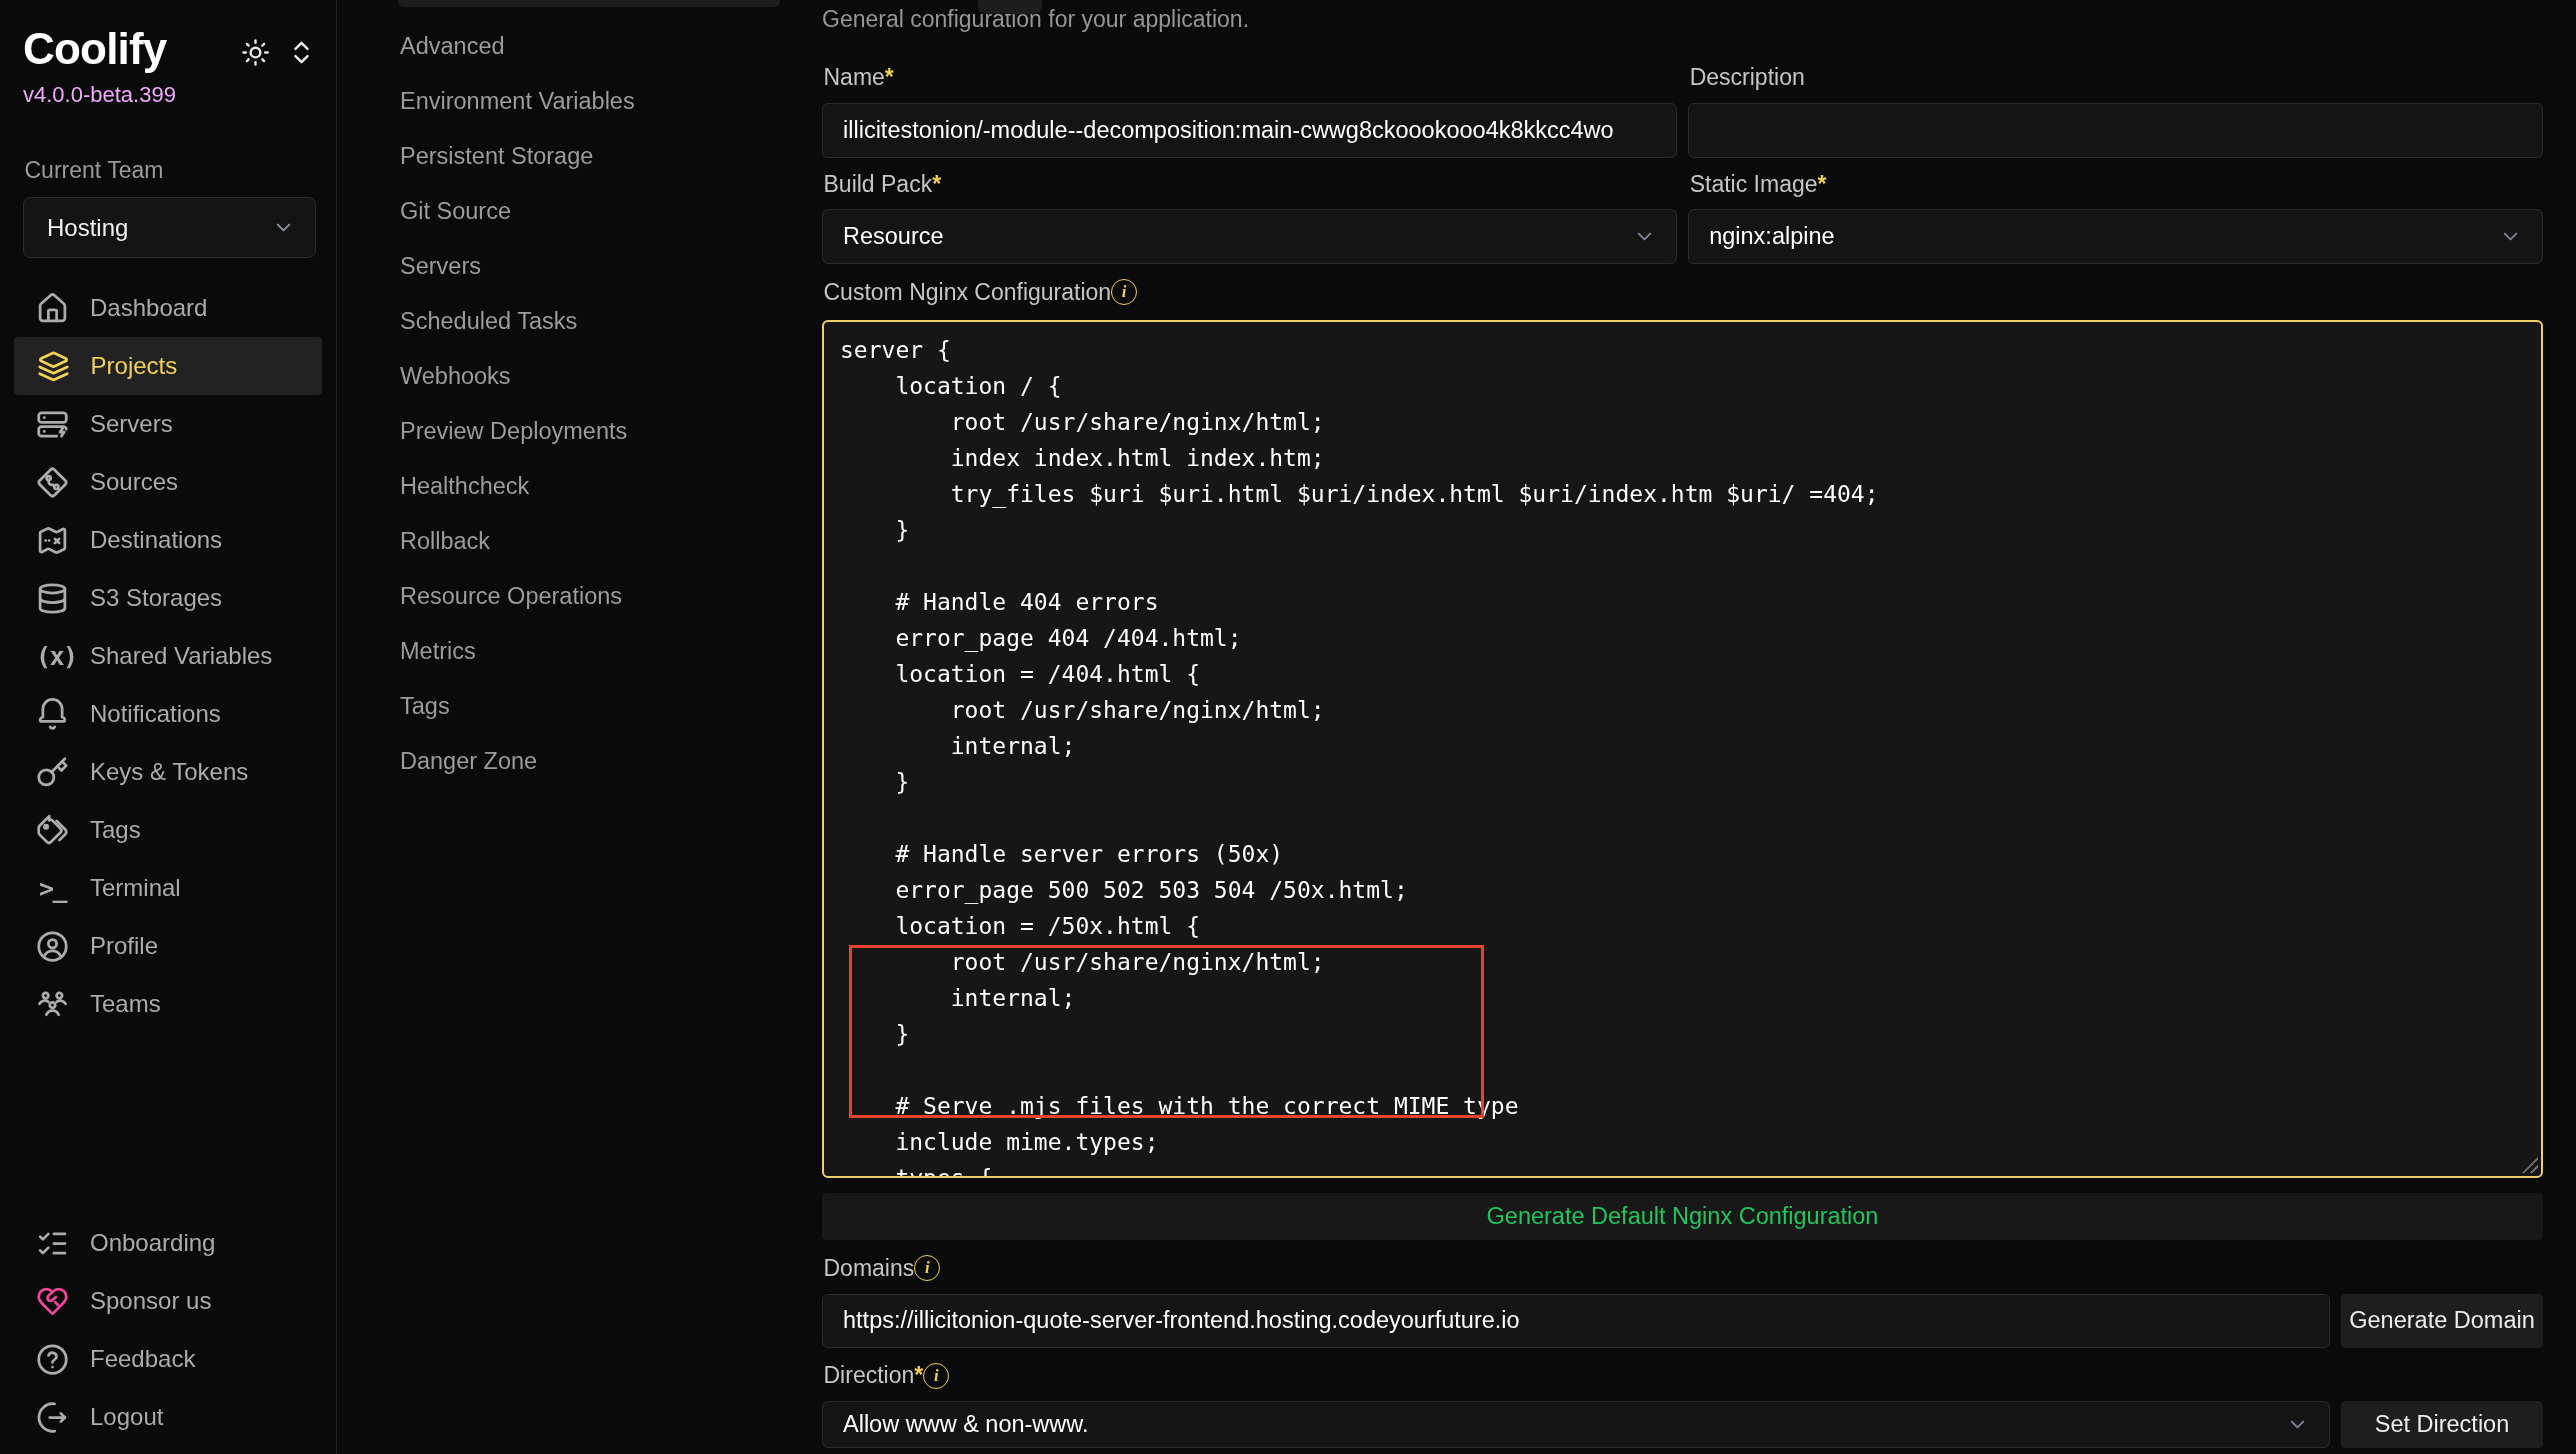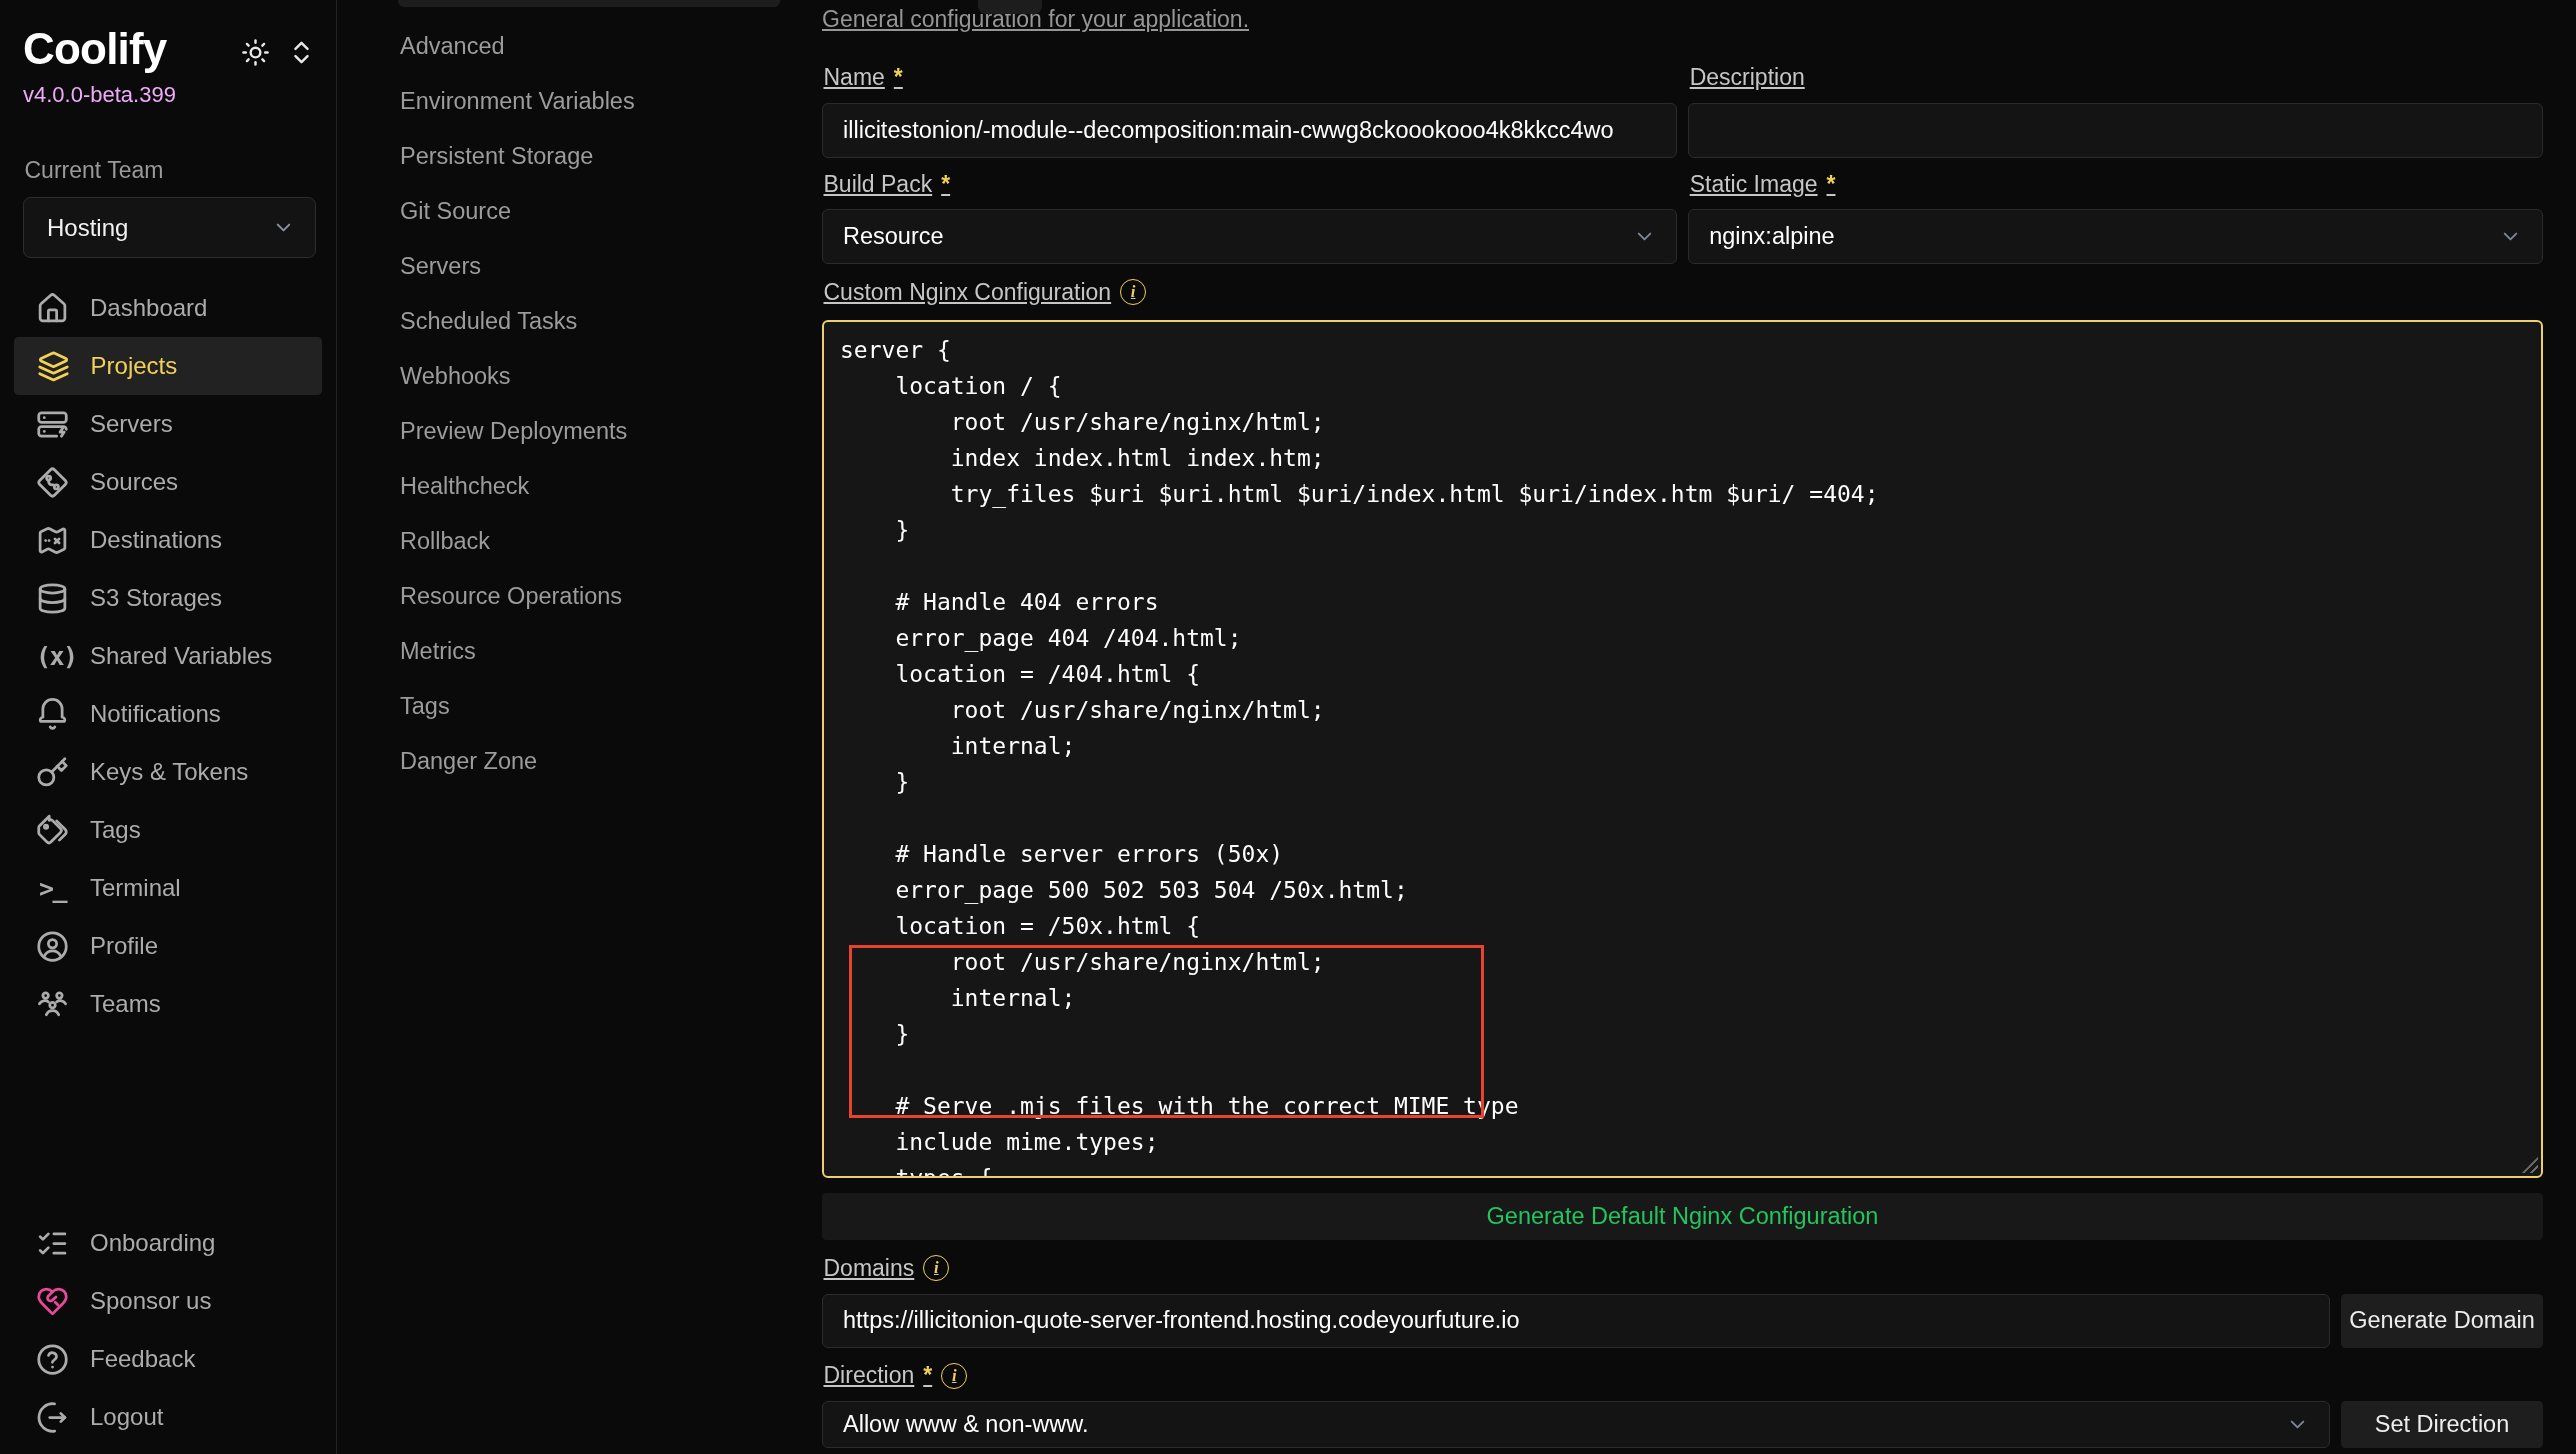--- a/index.html
+++ b/index.html
@@ -59,26 +59,26 @@
     height:55px; display:flex; align-items:center; padding-left:62px;
     color:#9c9c9c; font-size:23.5px; cursor:pointer;
   }
 
   
   .main { position:absolute; left:804px; top:0; right:0; padding:0 33px 0 18px; }
   .main-partial {
     position:absolute; top:-6px; left:174px; width:64px; height:20px;
     background:#1d1d1d; border-radius:0 0 7.6px 7.6px;
   }
-  .subtitle { margin-top:6px; font-size:23px; color:#969696;text-decoration:underline; }
+  .subtitle { margin-top:6px; font-size:23px; color:#969696; }
 
   .grid2 { display:grid; grid-template-columns:1fr 1fr; column-gap:11.4px; }
   .field-label {
     font-size:23px; color:#c6c6c6; margin:0 0 10.6px 1.5px;
-    display:flex; align-items:center; gap:9px; height:29px;text-decoration:underline;
+    display:flex; align-items:center; height:29px;
   }
   .req { color:#f2d157; font-weight:700; }
   .info-badge {
     width:26px; height:26px; border:1.5px solid #f2d157; border-radius:50%;
     color:#f2d157; font-size:16.7px; font-weight:700; font-style:italic;
     display:flex; align-items:center; justify-content:center; cursor:pointer;
     font-family:"Liberation Serif", serif;
   }
   .mt40 { margin-top:30px; }
   .mt16 { margin-top:12px; }

